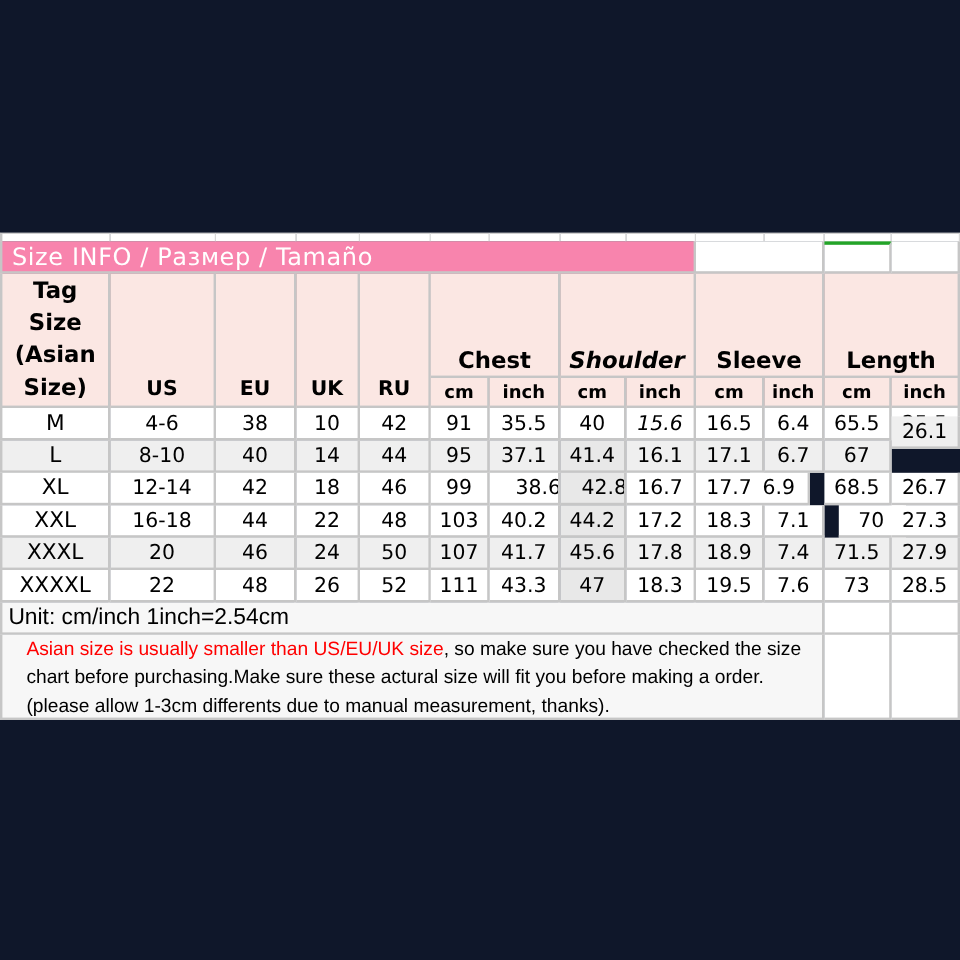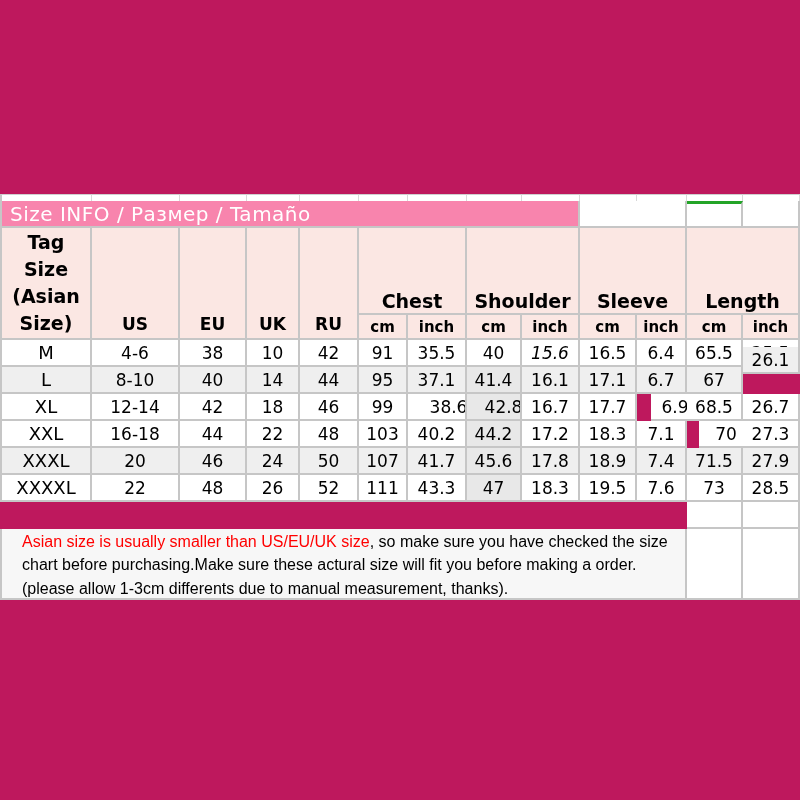--- a/index.html
+++ b/index.html
@@ -1,16 +1,16 @@
 <!DOCTYPE html>
 <html style="--pink-bar: #f884ad; --header-pink: #fbe7e3; --grid: #c6c6c6; --row-shaded: #efefef; --shoulder-cm-tint: #e8e8e8; --green-accent: #23a428; --red-text: #ff0000;"><head>
 <meta charset="utf-8">
 <style>
   html,body{margin:0;padding:0;background:#fff;}
-  #sheet{position:relative;width:800px;height:800px;background:#be185d;overflow:hidden;
+  #sheet{position:relative;width:800px;height:800px;background:#0f172a;overflow:hidden;
          font-family:"DejaVu Sans",sans-serif;}
   .c{position:absolute;box-sizing:border-box;background:#fff;
      border-right:2px solid var(--grid,#c6c6c6);border-bottom:2px solid var(--grid,#c6c6c6);
      display:flex;align-items:center;justify-content:center;color:#000;overflow:hidden;}
   .first{border-left:2px solid var(--grid,#c6c6c6);}
   .faint{border-right:1px solid #d8d8d8;border-top:1px solid #cfcfcf;border-bottom:none;background:#fff;}
   .pinkbar{background:var(--pink-bar,#f884ad);justify-content:flex-start;}
   .pinkbar span{color:#ffffff;font-size:20px;letter-spacing:.5px;padding-left:8px;white-space:nowrap;}
   .greentop{border-top:3px solid var(--green-accent,#23a428);}
   .hpink{background:var(--header-pink,#fbe7e3);}
@@ -58,21 +58,21 @@
       <div class="c faint" style="left: 743px; top: 194px; width: 57px; height: 7px;"></div>
       <div class="c hpink tagcell first" style="left: 0px; top: 228px; width: 92px; height: 112px;">Tag
 Size
 (Asian
 Size)</div>
       <div class="c hpink region" style="left: 92px; top: 228px; width: 88px; height: 112px;">US</div>
       <div class="c hpink region" style="left: 180px; top: 228px; width: 67px; height: 112px;">EU</div>
       <div class="c hpink region" style="left: 247px; top: 228px; width: 53px; height: 112px;">UK</div>
       <div class="c hpink region" style="left: 300px; top: 228px; width: 59px; height: 112px;">RU</div>
       <div class="c hpink group" style="left: 359px; top: 228px; width: 108px; height: 87px;">Chest</div>
-      <div class="c hpink group" style="left: 467px; top: 228px; width: 113px; height: 87px;">Shoulder</div>
+      <div class="c hpink group" style="left: 467px; top: 228px; width: 113px; height: 87px; font-style: italic;">Shoulder</div>
       <div class="c hpink group" style="left: 580px; top: 228px; width: 107px; height: 87px;">Sleeve</div>
       <div class="c hpink group" style="left: 687px; top: 228px; width: 113px; height: 87px;">Length</div>
       <div class="c hpink unitcol" style="left: 359px; top: 315px; width: 49px; height: 25px;">cm</div>
       <div class="c hpink unitcol" style="left: 408px; top: 315px; width: 59px; height: 25px;">inch</div>
       <div class="c hpink unitcol" style="left: 467px; top: 315px; width: 55px; height: 25px;">cm</div>
       <div class="c hpink unitcol" style="left: 522px; top: 315px; width: 58px; height: 25px;">inch</div>
       <div class="c hpink unitcol" style="left: 580px; top: 315px; width: 57px; height: 25px;">cm</div>
       <div class="c hpink unitcol" style="left: 637px; top: 315px; width: 50px; height: 25px;">inch</div>
       <div class="c hpink unitcol" style="left: 687px; top: 315px; width: 56px; height: 25px;">cm</div>
       <div class="c hpink unitcol" style="left: 743px; top: 315px; width: 57px; height: 25px;">inch</div>
@@ -105,21 +105,21 @@
       <div class="c tagv first" style="left: 0px; top: 394px; width: 92px; height: 27px;">XL</div>
       <div class="c data" style="left: 92px; top: 394px; width: 88px; height: 27px;">12-14</div>
       <div class="c data" style="left: 180px; top: 394px; width: 67px; height: 27px;">42</div>
       <div class="c data" style="left: 247px; top: 394px; width: 53px; height: 27px;">18</div>
       <div class="c data" style="left: 300px; top: 394px; width: 59px; height: 27px;">46</div>
       <div class="c data" style="left: 359px; top: 394px; width: 49px; height: 27px;">99</div>
       <div class="c data" style="left: 408px; top: 394px; width: 59px; height: 27px; padding-left: 24px;">38.6</div>
       <div class="c data shtint" style="left: 467px; top: 394px; width: 55px; height: 27px; padding-left: 20px;">42.8</div>
       <div class="c data" style="left: 522px; top: 394px; width: 58px; height: 27px;">16.7</div>
       <div class="c data" style="left: 580px; top: 394px; width: 57px; height: 27px;">17.7</div>
-      <div class="c data" style="left: 651px; top: 394px; width: 50px; height: 27px;">6.9</div>
+      <div class="c data" style="left: 625px; top: 394px; width: 50px; height: 27px;">6.9</div>
       <div class="c data" style="left: 687px; top: 394px; width: 56px; height: 27px;">68.5</div>
       <div class="c data" style="left: 743px; top: 394px; width: 57px; height: 27px;">26.7</div>
       <div class="c tagv first" style="left: 0px; top: 421px; width: 92px; height: 27px;">XXL</div>
       <div class="c data" style="left: 92px; top: 421px; width: 88px; height: 27px;">16-18</div>
       <div class="c data" style="left: 180px; top: 421px; width: 67px; height: 27px;">44</div>
       <div class="c data" style="left: 247px; top: 421px; width: 53px; height: 27px;">22</div>
       <div class="c data" style="left: 300px; top: 421px; width: 59px; height: 27px;">48</div>
       <div class="c data" style="left: 359px; top: 421px; width: 49px; height: 27px;">103</div>
       <div class="c data" style="left: 408px; top: 421px; width: 59px; height: 27px;">40.2</div>
       <div class="c data shtint" style="left: 467px; top: 421px; width: 55px; height: 27px;">44.2</div>
@@ -149,20 +149,23 @@
       <div class="c data" style="left: 359px; top: 475px; width: 49px; height: 27px;">111</div>
       <div class="c data" style="left: 408px; top: 475px; width: 59px; height: 27px;">43.3</div>
       <div class="c data shtint" style="left: 467px; top: 475px; width: 55px; height: 27px;">47</div>
       <div class="c data" style="left: 522px; top: 475px; width: 58px; height: 27px;">18.3</div>
       <div class="c data" style="left: 580px; top: 475px; width: 57px; height: 27px;">19.5</div>
       <div class="c data" style="left: 637px; top: 475px; width: 50px; height: 27px;">7.6</div>
       <div class="c data" style="left: 687px; top: 475px; width: 56px; height: 27px;">73</div>
       <div class="c data" style="left: 743px; top: 475px; width: 57px; height: 27px;">28.5</div>
     </div>
 
+  <div class="c unitrow first" style="left:0;top:502px;width:687px;height:27px;">
+    <span>Unit: cm/inch 1inch=2.54cm</span>
+  </div>
   <div class="c plain" style="left:687px;top:502px;width:56px;height:27px;"></div>
   <div class="c plain" style="left:743px;top:502px;width:57px;height:27px;"></div>
 
   <div class="c notes first" style="left:0;top:529px;width:687px;height:71px;padding-left:20px;">
     <span class="red">Asian size is usually smaller than US/EU/UK size</span><span>, so make sure you have checked the size chart before purchasing.Make sure these actural size will fit you before making a order.(please allow 1-3cm differents due to manual measurement, thanks).</span>
   </div>
   <div class="c plain" style="left:687px;top:529px;width:56px;height:71px;"></div>
   <div class="c plain" style="left:743px;top:529px;width:57px;height:71px;"></div>
 
 </div>

